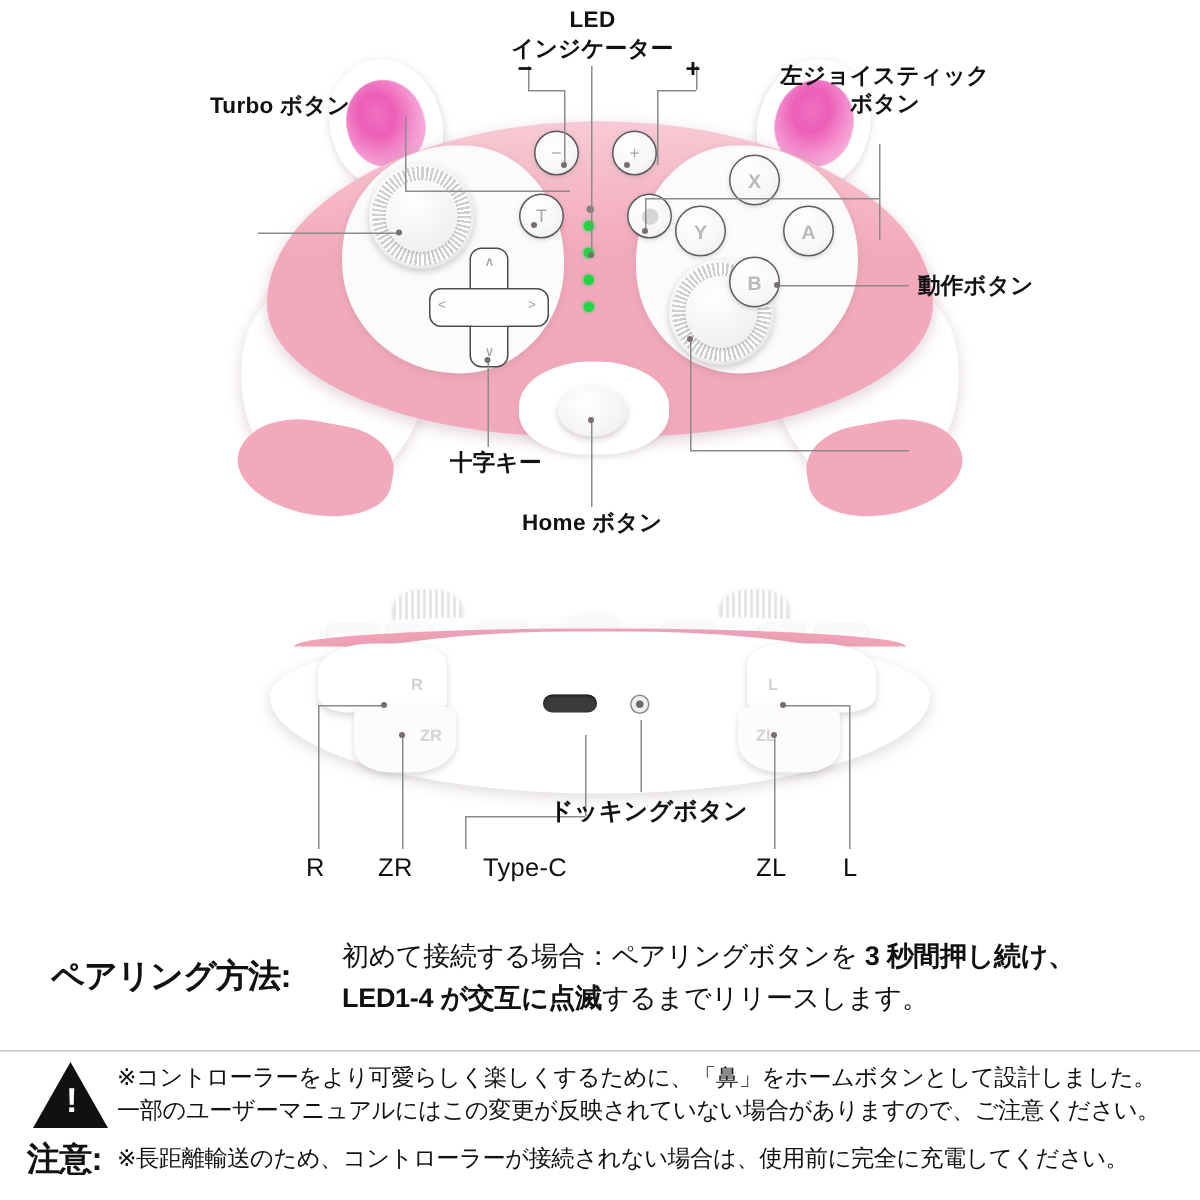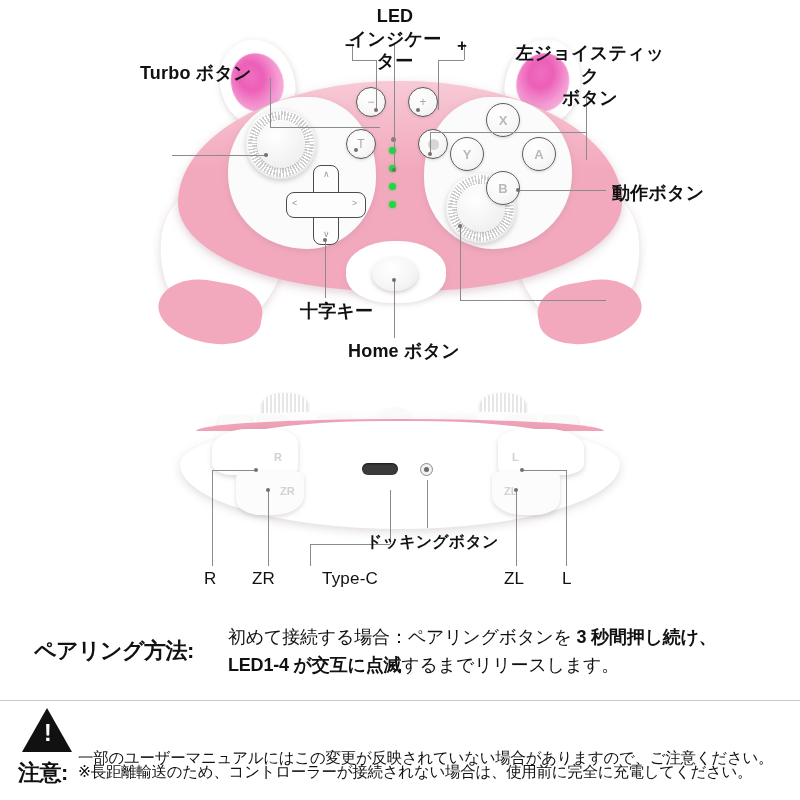--- a/index.html
+++ b/index.html
@@ -9,21 +9,21 @@
     font-family:"Liberation Sans","DejaVu Sans",sans-serif;
     color:#1a1a1a;
     overflow:hidden;
     position:relative;
   }
   #stage{position:absolute;left:0;top:0;width:800px;height:800px;}
 
   
   .lbl{
     position:absolute;
-    font-size:18px;
+    font-size:15px;
     font-weight:700;
     letter-spacing:.2px;
     color:#111;
     white-space:nowrap;
     line-height:1.25;
   }
   .lbl.two{white-space:normal;text-align:center;}
   .sym{
     position:absolute;
     font-size:17px;
@@ -282,21 +282,21 @@
   }
   #caution-label{
     position:absolute;left:18px;top:58px;
     font-size:22px;font-weight:700;color:#111;letter-spacing:-.5px;
   }
   .cline{
     position:absolute;left:78px;
     font-size:15.5px;color:#111;white-space:nowrap;letter-spacing:-.3px;
   }
   #cline1{top:8px;}
-  #cline2{top:48px;}
+  #cline2{top:30px;}
   #cline3{top:62px;}
 </style>
 </head>
 <body>
 
 <div id="stage">
 
   <div id="front">
 
     <div class="ear" id="earL">
@@ -491,17 +491,18 @@
       <b>LED1-4 が交互に点滅</b><span>するまでリリースします。</span>
     </div>
   </div>
 
   <div class="divider"></div>
 
   <div id="caution">
     <div id="warn-tri"></div>
     <div id="warn-bang">!</div>
     <div id="caution-label">注意:</div>
+    <div class="cline" id="cline1">※コントローラーをより可愛らしく楽しくするために、「鼻」をホームボタンとして設計しました。</div>
     <div class="cline" id="cline2">一部のユーザーマニュアルにはこの変更が反映されていない場合がありますので、ご注意ください。</div>
     <div class="cline" id="cline3">※長距離輸送のため、コントローラーが接続されない場合は、使用前に完全に充電してください。</div>
   </div>
 
 </div>
 
 </body></html>

